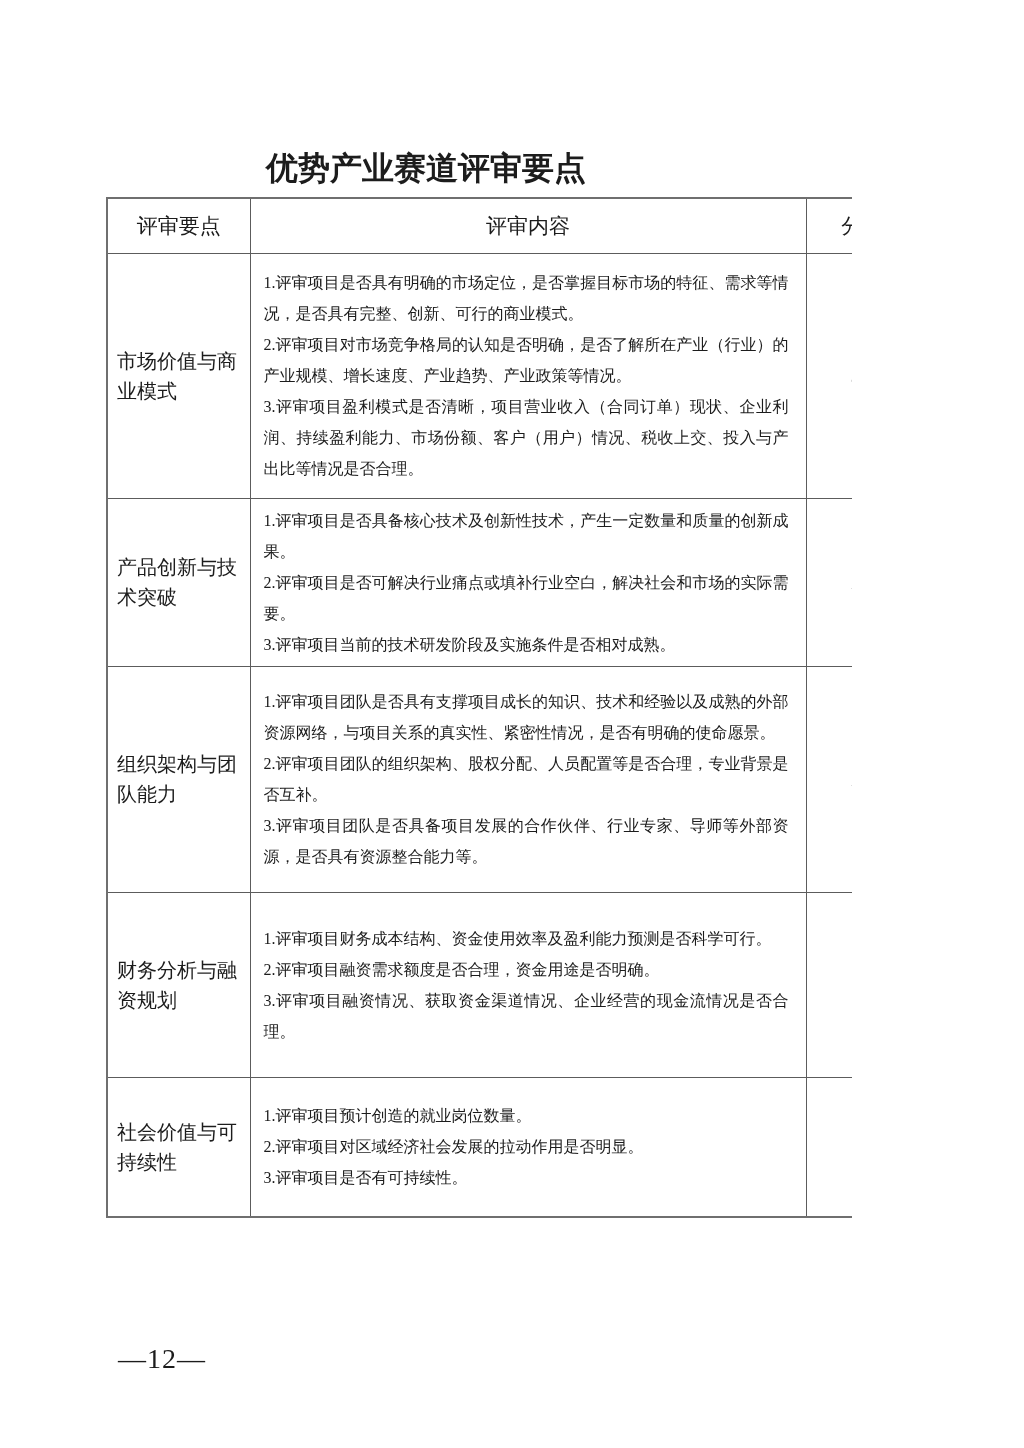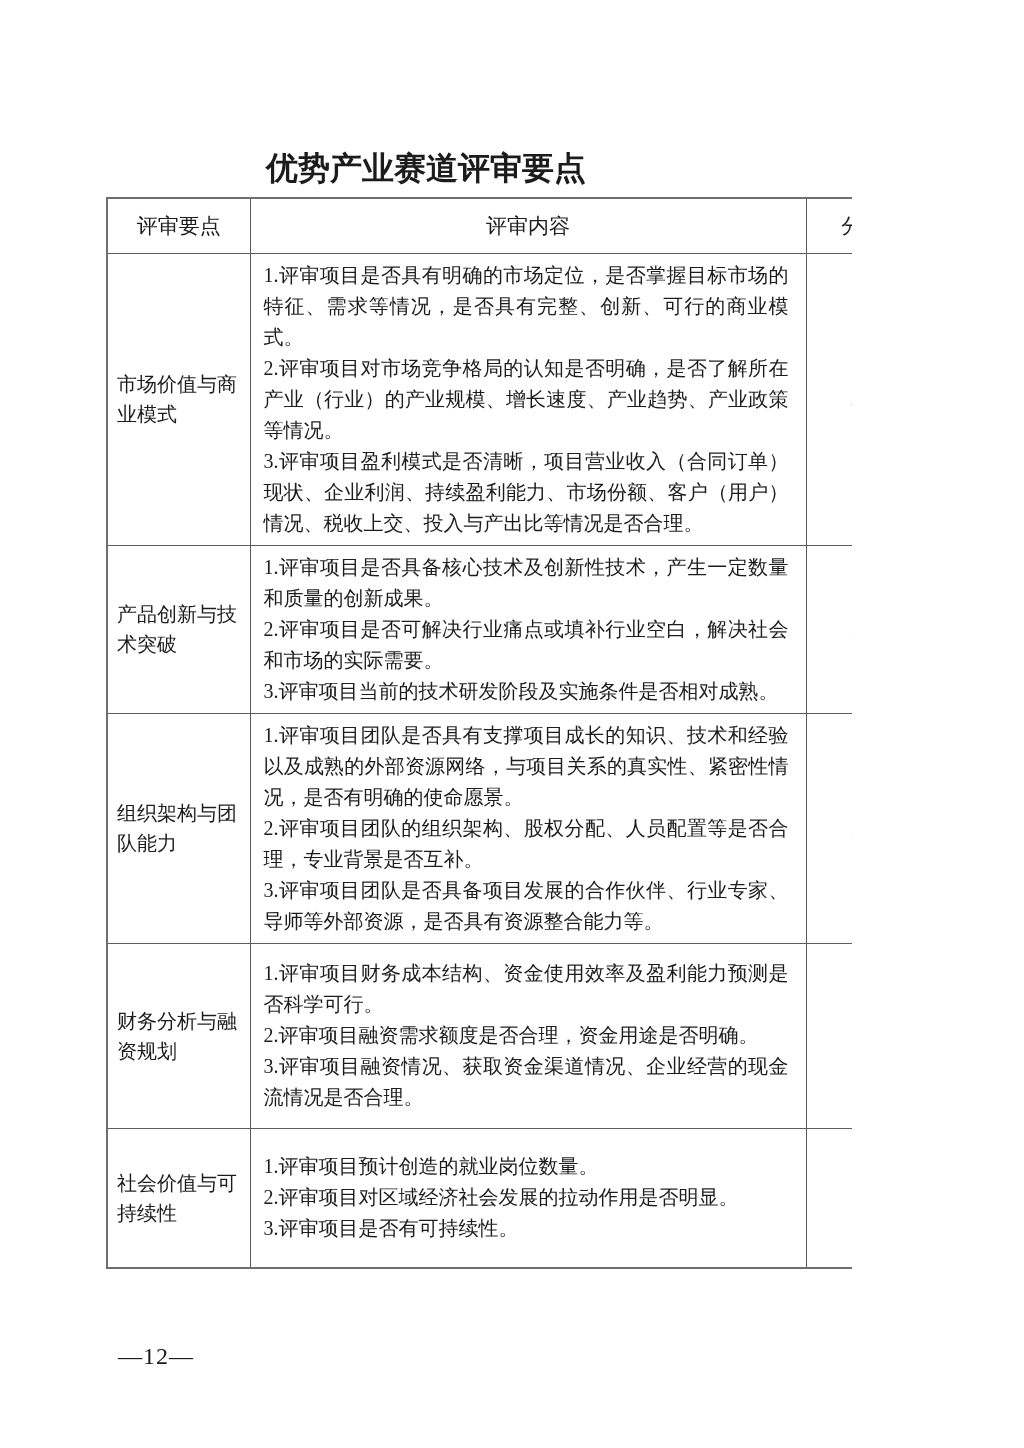--- a/index.html
+++ b/index.html
@@ -57,37 +57,37 @@
   tr.row-3 { height: 226px; }
   tr.row-4 { height: 185px; }
   tr.row-5 { height: 140px; }
   .cell-point {
     font-size: 20px;
     line-height: 30px;
     padding: 0 9px;
   }
   .cell-content {
     padding: 6px 17px 6px 13px;
-    font-size: 20px;
+    font-size: 16px;
   }
   .cell-content p {
     margin: 0;
     text-align: justify;
     line-height: 31px;
   }
   .cell-score {
     text-align: center;
     font-size: 21px;
     font-style: italic;
   }
   .page-number {
     position: absolute;
     left: 118px;
     top: 1343px;
-    font-size: 24px;
+    font-size: 28px;
     letter-spacing: 1px;
   }
 </style>
 </head>
 <body>
 
 <div class="page">
 
   <h1 class="doc-title">优势产业赛道评审要点</h1>
 

